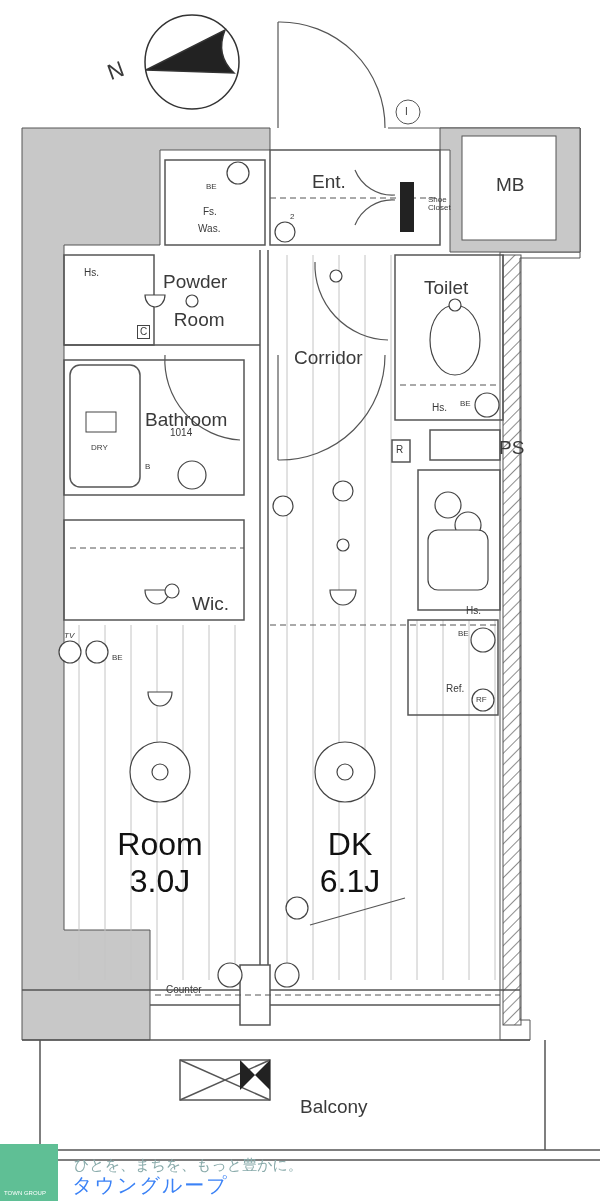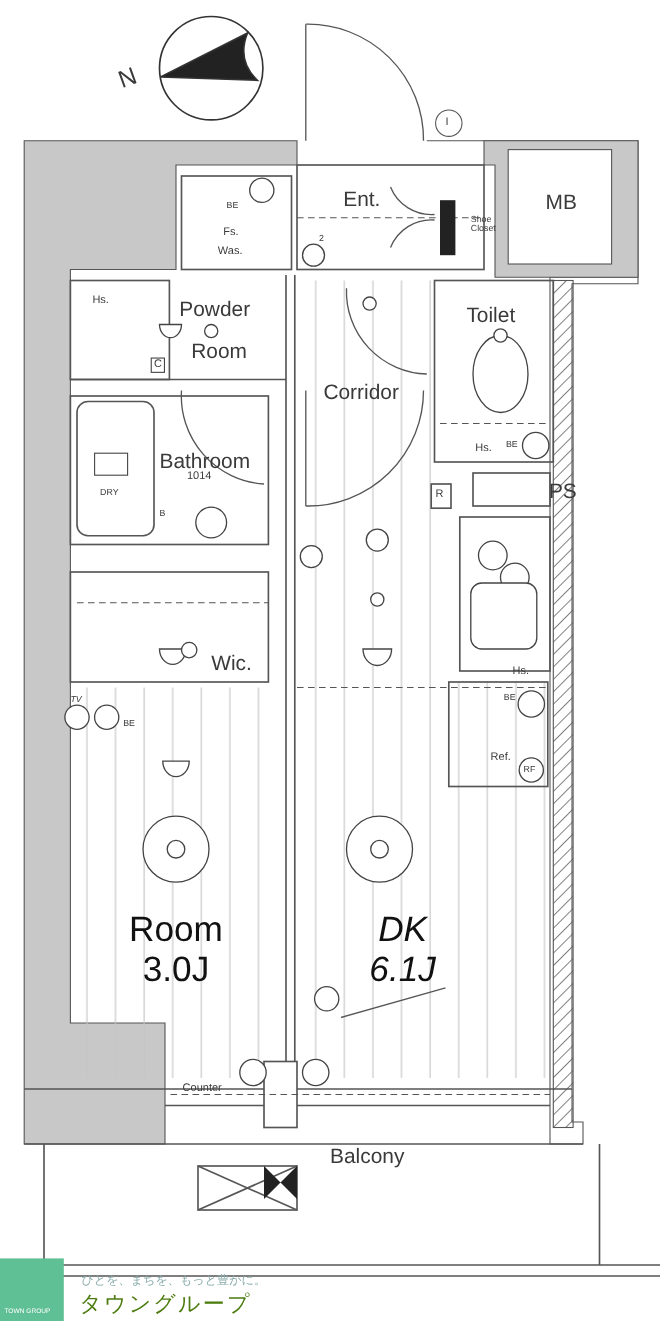--- a/index.html
+++ b/index.html
@@ -5,22 +5,22 @@
   html, body { margin:0; padding:0; background:#ffffff; }
   body { width:600px; height:1201px; position:relative; overflow:hidden;
          font-family:"Liberation Sans", "DejaVu Sans", sans-serif; color:#333; }
   svg.plan { position:absolute; left:0; top:0; }
   .lbl { position:absolute; white-space:nowrap; color:#3a3a3a; line-height:1; }
   .sm { font-size:19px; }
   .xs { font-size:10px; }
   .xxs { font-size:8px; }
   .big { font-size:32px; color:#111; text-align:center; line-height:1.15; }
   .logo { position:absolute; left:0; top:1144px; width:58px; height:57px; background:#5fbf95; }
-  .logo-tag { position:absolute; left:74px; top:1156px; font-size:11px; color:#8aa; }
-  .logo-name { position:absolute; left:72px; top:1172px; font-size:20px; color:#4d7c0f; letter-spacing:2px; }
+  .logo-tag { position:absolute; left:74px; top:1156px; font-size:15px; color:#8aa; }
+  .logo-name { position:absolute; left:72px; top:1172px; font-size:20px; color:#3b82f6; letter-spacing:2px; }
   .logo-sub { position:absolute; left:4px; top:1190px; font-size:6px; color:#fff; }
 </style>
 </head>
 <body>
 
 <svg class="plan" width="600" height="1201" viewBox="0 0 600 1201">
   <defs>
     <pattern id="floorlines" width="26" height="10" patternUnits="userSpaceOnUse">
       <line x1="1" y1="0" x2="1" y2="10" stroke="#c4c4c4" stroke-width="1"></line>
     </pattern>
@@ -156,20 +156,20 @@
 <div class="lbl xxs" style="left:145px;top:463px;">B</div>
 <div class="lbl sm" style="left:192px;top:582px;margin-top:12px;">Wic.</div>
 <div class="lbl xxs" style="left:64px;top:632px;font-style:italic;">TV</div>
 <div class="lbl xxs" style="left:112px;top:654px;">BE</div>
 <div class="lbl xs" style="left:466px;top:606px;">Hs.</div>
 <div class="lbl xxs" style="left:458px;top:630px;">BE</div>
 <div class="lbl xs" style="left:446px;top:684px;">Ref.</div>
 <div class="lbl xxs" style="left:476px;top:696px;">RF</div>
 <div class="lbl xxs" style="left:290px;top:213px;">2</div>
 <div class="lbl big" style="left:100px;top:826px;width:120px;"><span>Room</span><br><span>3.0J</span></div>
-<div class="lbl big" style="left:316px;top:826px;width:100px;font-style:italic;"><span>DK</span><br><span>6.1J</span></div>
+<div class="lbl big" style="left:300px;top:826px;width:100px;"><span>DK</span><br><span>6.1J</span></div>
 <div class="lbl xs" style="left:166px;top:985px;">Counter</div>
-<div class="lbl sm" style="left:300px;top:1042px;text-align:center;">Balcony</div>
+<div class="lbl sm" style="left:300px;top:1097px;text-align:center;">Balcony</div>
 
 <div class="logo"></div>
 <div class="logo-sub">TOWN GROUP</div>
 <div class="logo-tag">ひとを、まちを、もっと豊かに。</div>
 <div class="logo-name">タウングループ</div>
 
 </body></html>

